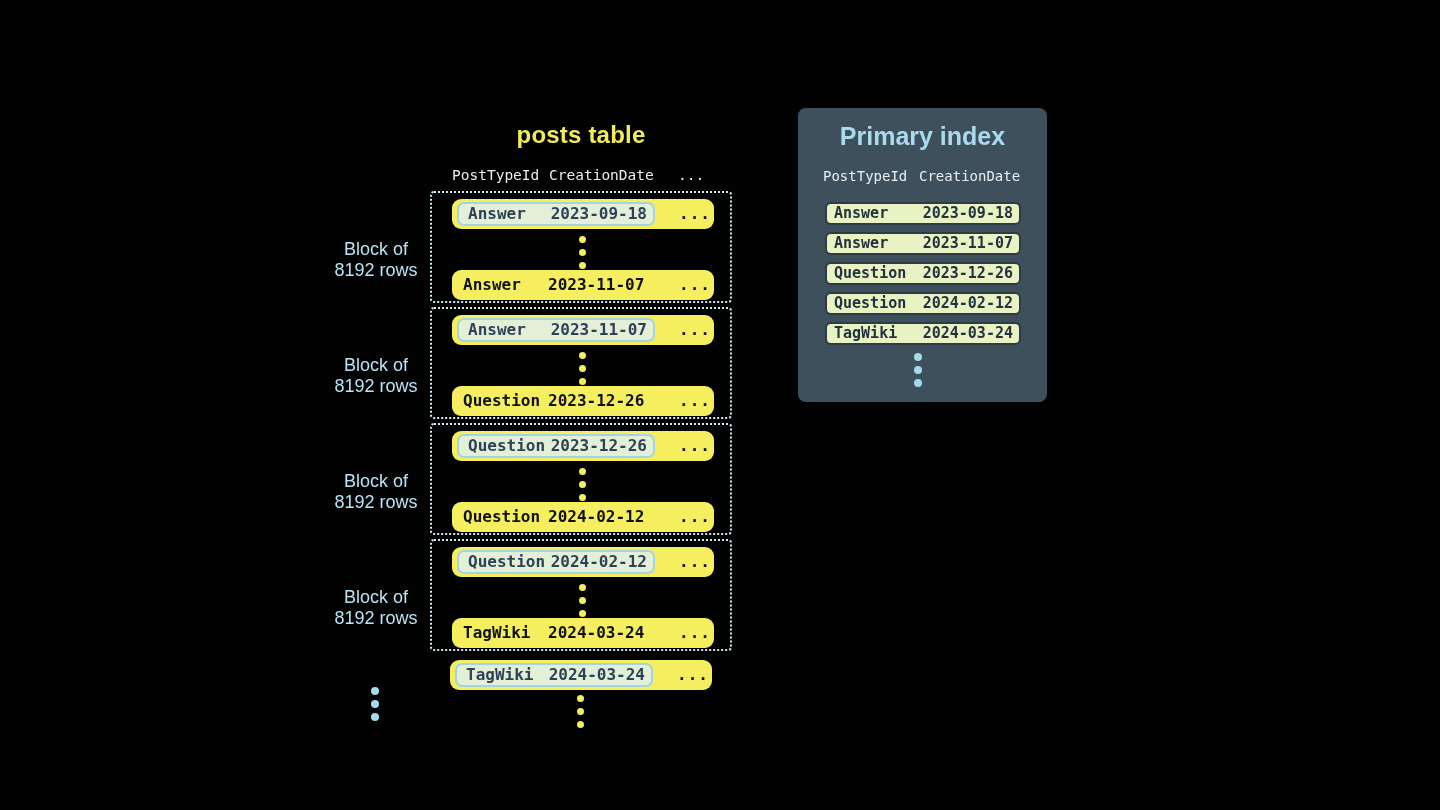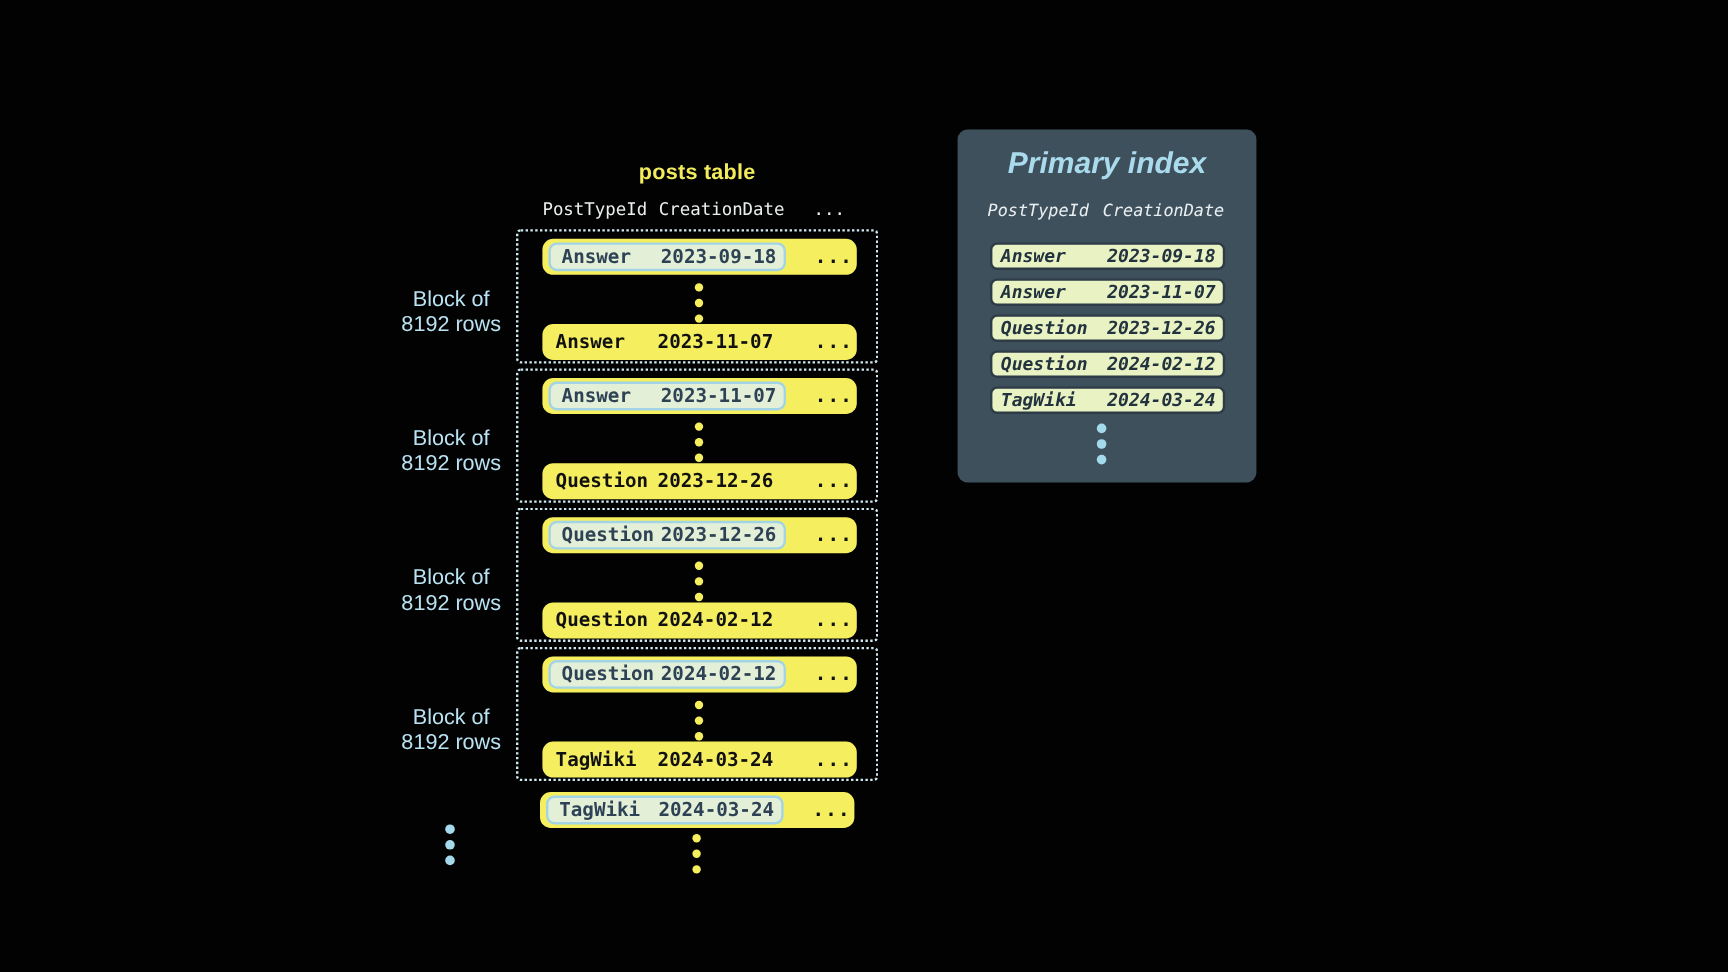--- a/index.html
+++ b/index.html
@@ -6,23 +6,22 @@
   html, body { background: #000; }
   body {
     width: 1440px; height: 810px; overflow: hidden;
     font-family: "Liberation Sans", sans-serif;
   }
   .stage { position: relative; width: 1440px; height: 810px; background: #020202; }
 
   
   .posts-title {
     position: absolute; left: 431px; top: 121px; width: 300px;
-    text-align: center; color: #f2ec5c; font-size: 18px; font-weight: 600;
+    text-align: center; color: #f2ec5c; font-size: 24px; font-weight: 600;
     letter-spacing: 0.2px;
-    margin-top: 12px;
   }
   .pt-hdr {
     position: absolute; top: 167px; color: #eaeeee; font-size: 14.5px;
     font-family: "DejaVu Sans Mono", monospace;
   }
   .pt-hdr.c1 { left: 452px; }
   .pt-hdr.c2 { left: 549px; }
   .pt-hdr.c3 { left: 678px; }
 
   .block {
@@ -60,21 +59,21 @@
   .vdots.yellow i { width: 7px; height: 7px; background: #f5ef60; }
   .vdots.blue { gap: 5px; }
   .vdots.blue i { width: 8px; height: 8px; background: #a5d9ec; }
   .block .vdots { left: 147px; top: 43px; }
 
   .trailing-row { left: 450px; top: 660px; }
 
   
   .panel {
     position: absolute; left: 798px; top: 108px; width: 249px; height: 294px;
-    background: #3f505d; border-radius: 8px; font-style: italic;
+    background: #3f505d; border-radius: 8px;
   }
   .panel-title {
     position: absolute; top: 14px; left: 0; width: 100%; text-align: center;
     color: #a9dbed; font-size: 25px; font-weight: 600;
   }
   .px-hdr {
     position: absolute; top: 60px; color: #e9eff1; font-size: 14px;
     font-family: "DejaVu Sans Mono", monospace;
   }
   .px-hdr.c1 { left: 25px; }

